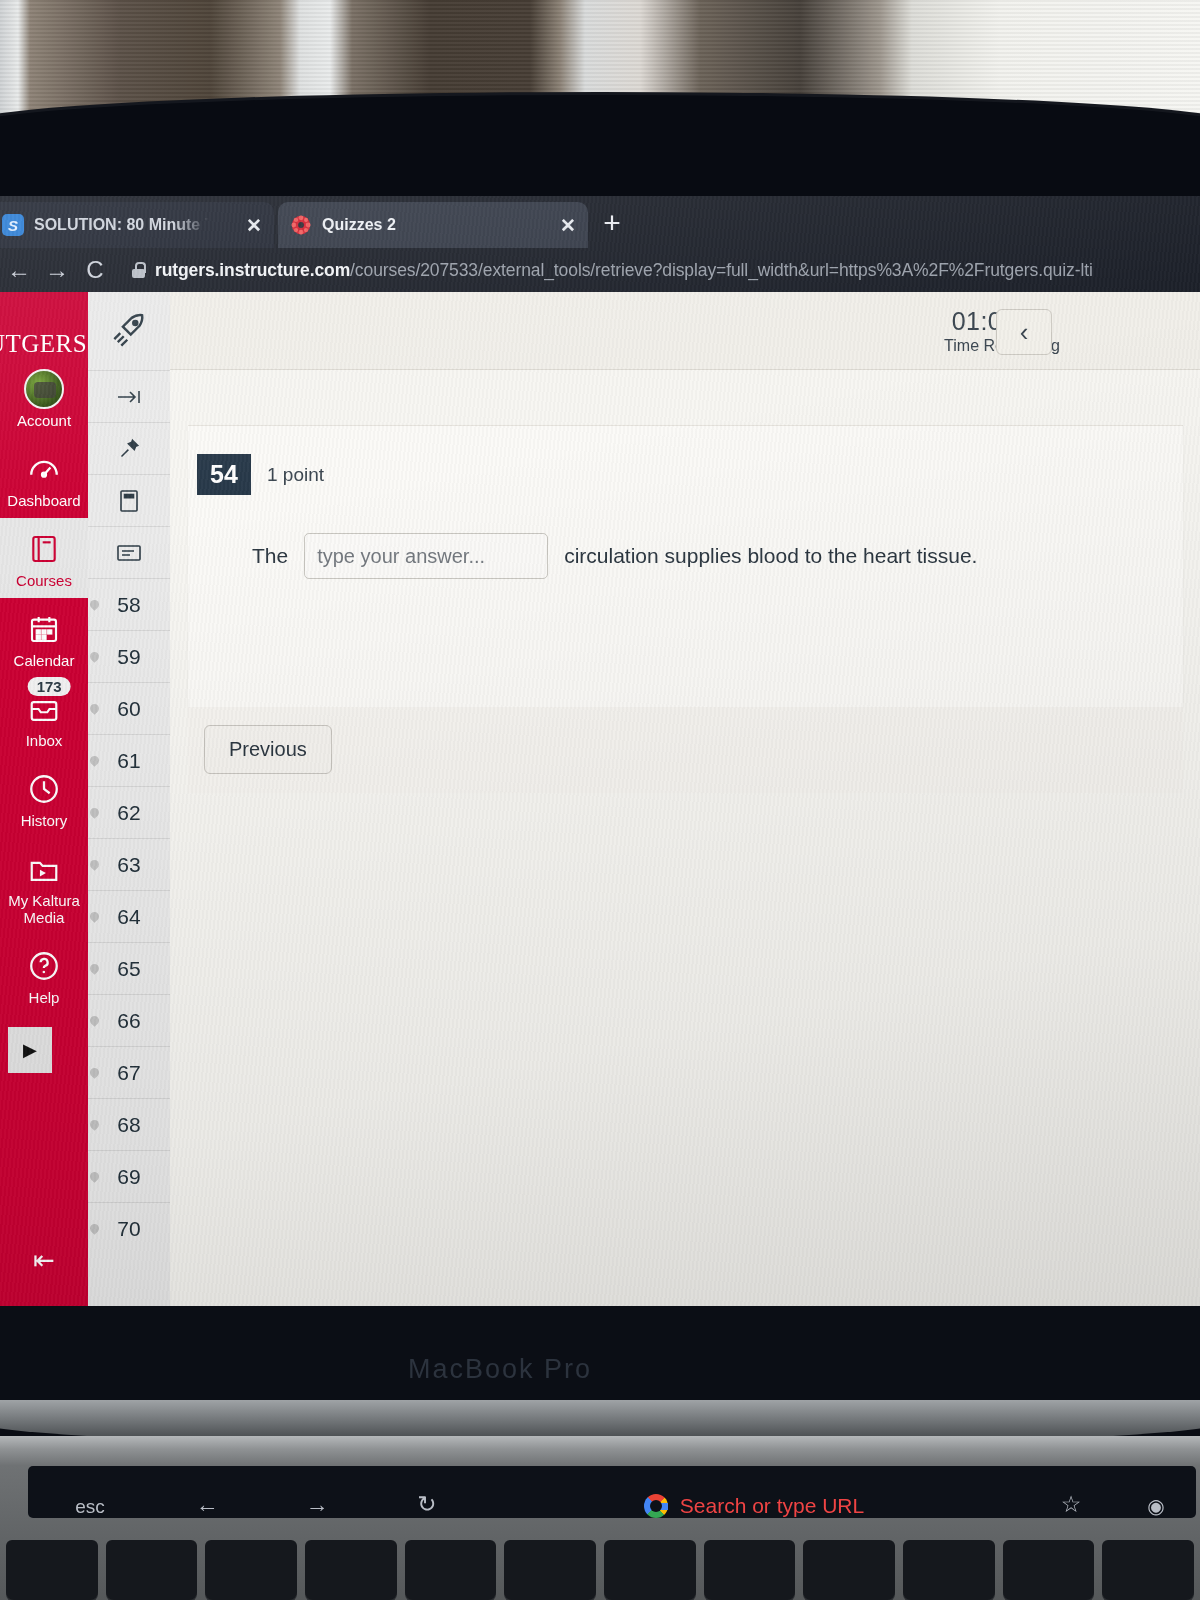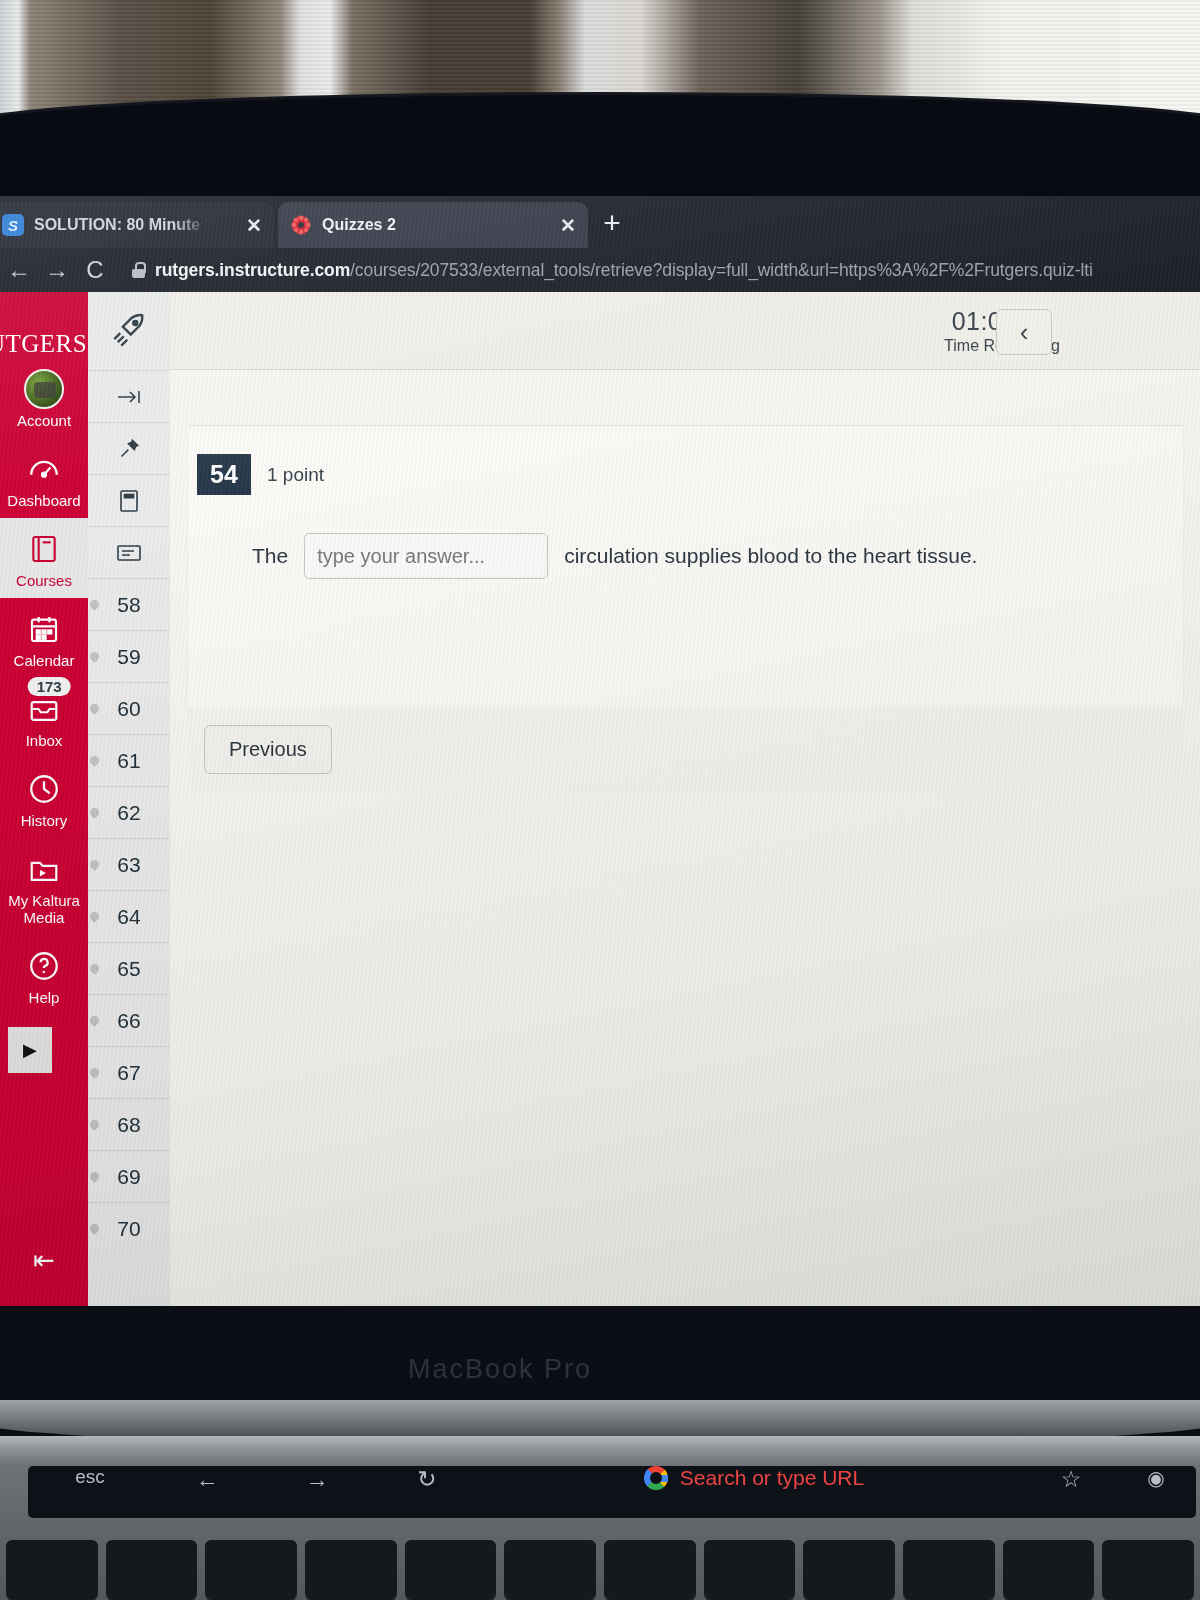--- a/index.html
+++ b/index.html
@@ -166,21 +166,21 @@
                   background:#0b0e15; }
   #mbp-label { position:absolute; left:0; top:1354px; width:1000px; text-align:center;
                color:#2c333e; font-size:27px; letter-spacing:2px; }
   #hinge { position:absolute; left:-30px; top:1400px; width:1260px; height:46px;
            background:linear-gradient(180deg,#9fa3a6,#6e7275 48%,#383b3e);
            border-radius:0 0 44% 44% / 0 0 26px 26px; }
   #deck { position:absolute; left:0; top:1436px; width:1200px; height:164px;
           background:linear-gradient(180deg,#b5b8ba 0%,#8f9294 8%,#6f7274 18%,#55585a 100%); }
 
   #touchbar { position:absolute; left:28px; top:1466px; width:1168px; height:52px;
-              background:#0d1118; border-radius:5px; display:flex; align-items:flex-start;
+              background:#0d1118; border-radius:5px; display:flex; align-items:flex-end;
               color:#cfd3da; }
   .tb-key { font-size:19px; color:#b9bec6; text-align:center; }
   #tb-esc { width:124px; }
   #tb-back { width:110px; font-size:23px; }
   #tb-fwd { width:110px; font-size:23px; }
   #tb-reload { width:110px; font-size:23px; }
   #tb-search { flex:1; display:flex; align-items:center; justify-content:center; gap:12px;
                font-size:21px; color:#ef4444; }
   #g-logo { width:24px; height:24px; border-radius:50%; flex:0 0 24px;
             background:conic-gradient(from -42deg,#ea4335 0 25%, #fbbc05 25% 50%, #34a853 50% 75%, #4285f4 75% 100%);

